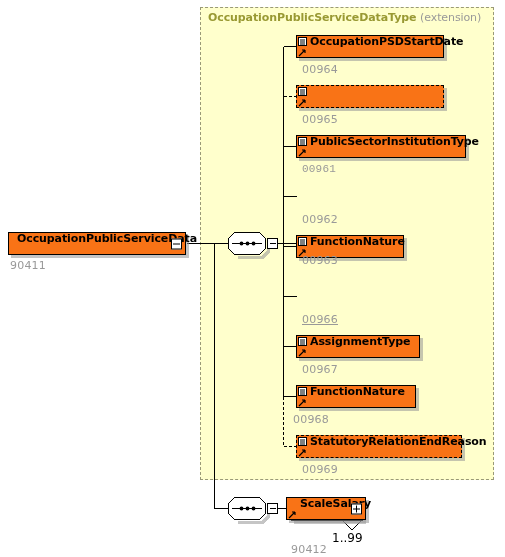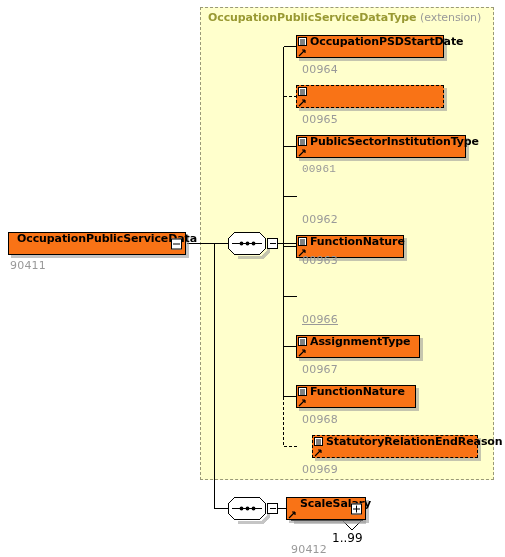--- a/index.html
+++ b/index.html
@@ -241,23 +241,23 @@
   <div class="node-id" style="left:302px; top:363px;">00967</div>
 
   <div class="node" style="left:296px; top:385px; width:120px;">
     <svg class="elem-icon" viewBox="0 0 11 21">
       <rect x="0.5" y="0.5" width="8" height="8" fill="#fff" stroke="#000" stroke-width="1"></rect>
       <path d="M2 3 H7 M2 5 H7 M2 7 H7" stroke="#000" stroke-width="1"></path>
       <path d="M1 19 L7 13 M7 13 H4 M7 13 V16" stroke="#000" stroke-width="1.2" fill="none"></path>
     </svg>
     <span class="label">FunctionNature</span>
   </div>
-  <div class="node-id" style="left:302px; top:413px;">00968</div>
-
-  <div class="node optional" style="left:312px; top:435px; width:166px;">
+  <div class="node-id" style="left:293px; top:413px;">00968</div>
+
+  <div class="node optional" style="left:296px; top:435px; width:166px;">
     <svg class="elem-icon" viewBox="0 0 11 21">
       <rect x="0.5" y="0.5" width="8" height="8" fill="#fff" stroke="#000" stroke-width="1"></rect>
       <path d="M2 3 H7 M2 5 H7 M2 7 H7" stroke="#000" stroke-width="1"></path>
       <path d="M1 19 L7 13 M7 13 H4 M7 13 V16" stroke="#000" stroke-width="1.2" fill="none"></path>
     </svg>
     <span class="label">StatutoryRelationEndReason</span>
   </div>
   <div class="node-id" style="left:302px; top:463px;">00969</div>
 
   <div class="stack-back" style="left:291px; top:501px; width:72px; height:20px;"></div>

